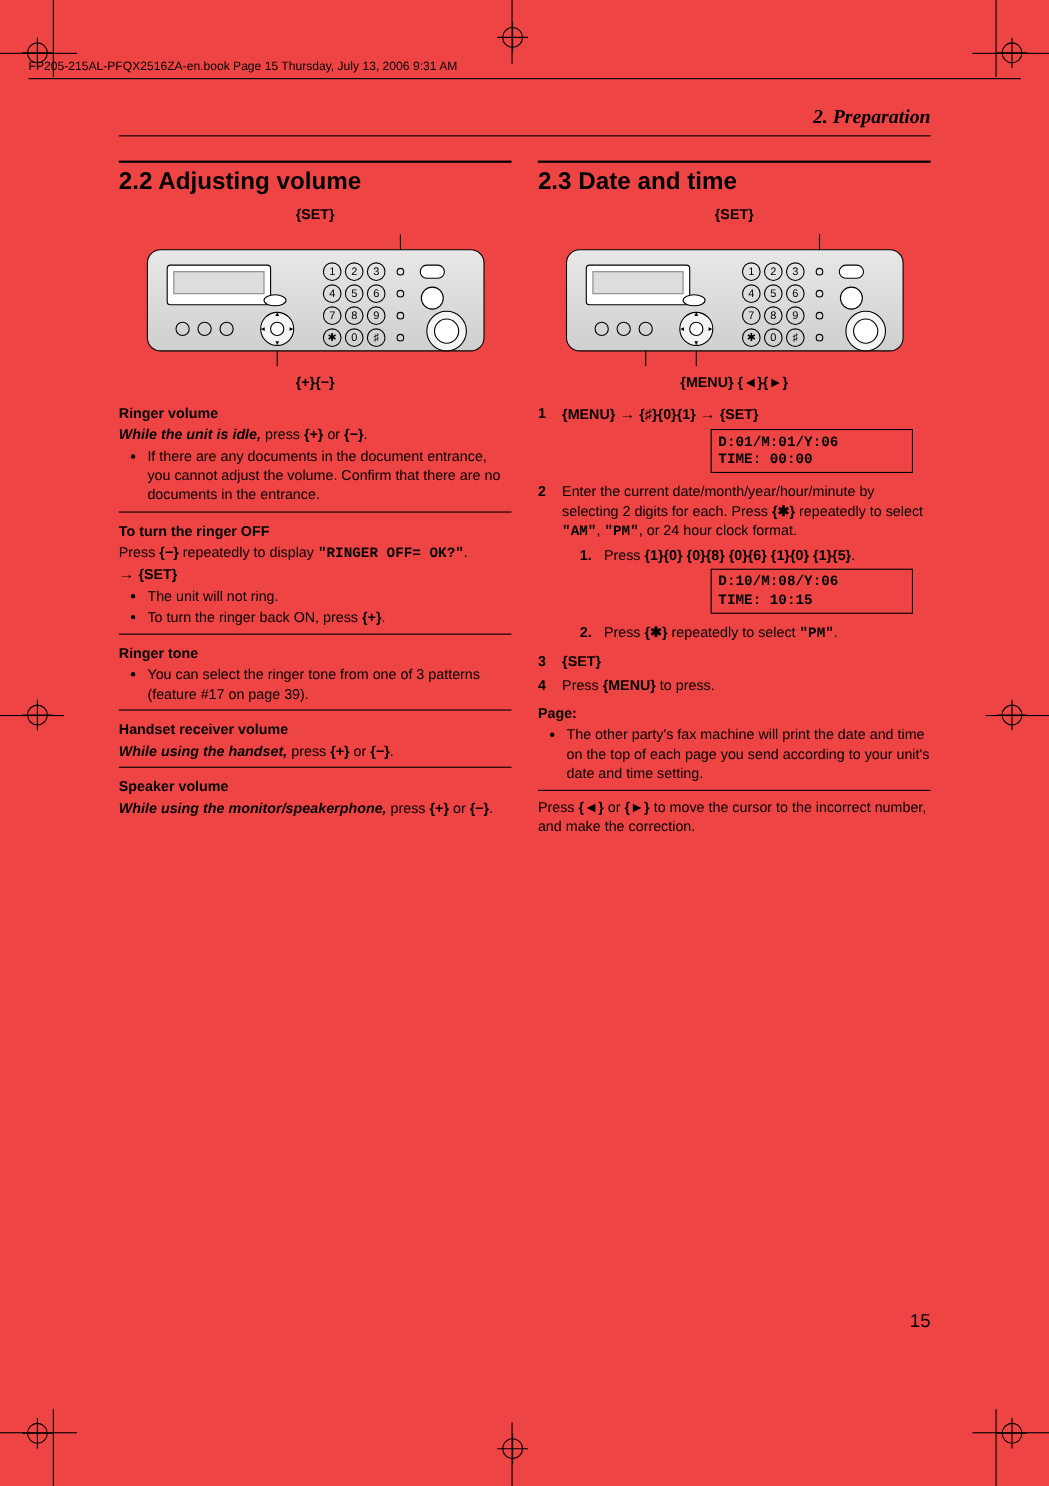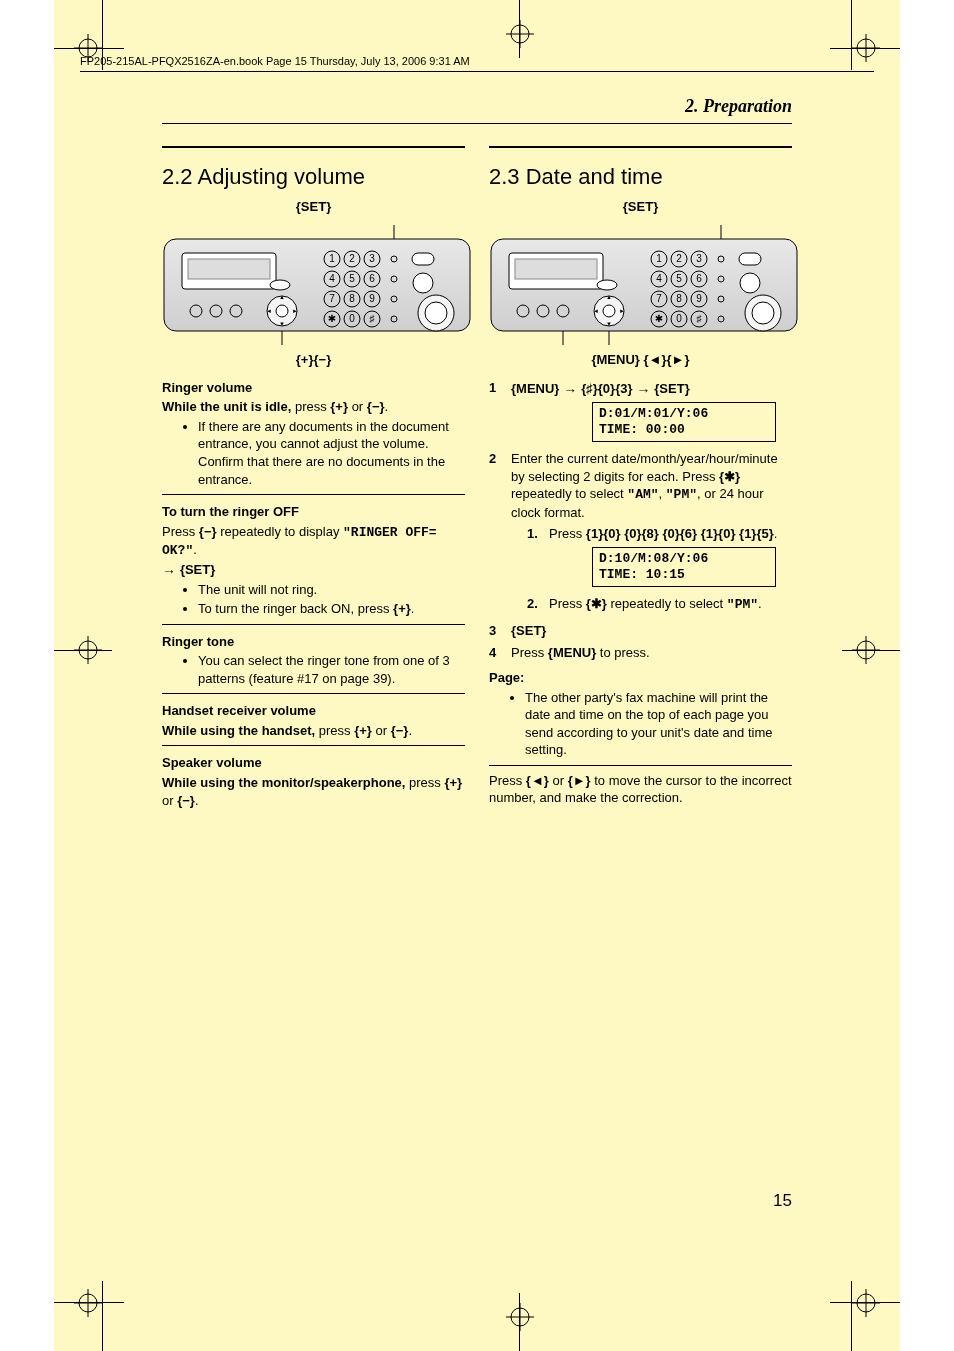--- a/index.html
+++ b/index.html
@@ -1,47 +1,47 @@
 <!DOCTYPE html>
 <html><head>
 <meta charset="utf-8">
 <style>
   html,body { margin:0; padding:0; background:#fff; font-family:Arial,Helvetica,sans-serif; color:#000; }
-  .page   { position:relative; width:846px; height:1351px; margin:0 auto; background:#fef9c3; overflow:hidden; }
+  .page   { position:relative; width:954px; height:1351px; margin:0 auto; background:#ef4444; overflow:hidden; }
 
   
   .reg    { position:absolute; width:28px; height:28px; }
   .reg svg{ width:100%; height:100%; display:block; }
   .cropH  { position:absolute; height:1px; background:#000; }
   .cropV  { position:absolute; width:1px;  background:#000; }
 
   .header-line { position:absolute; left:26px; top:55px; right:26px; font-size:11px; }
   .header-line .rule { border-top:1px solid #000; margin-top:4px; }
 
   .chapter-head { position:absolute; left:108px; right:108px; top:96px; }
   .chapter-head .title { text-align:right; font-style:italic; font-weight:bold; font-size:18px; font-family:"Times New Roman",serif; }
   .chapter-head .rule  { border-top:1px solid #000; margin-top:6px; }
 
   .cols   { position:absolute; left:108px; right:108px; top:146px; bottom:160px;
             column-count:2; column-gap:24px; column-fill:auto; font-size:13px; line-height:1.35; }
 
-  h2.sec  { font-weight:normal; font-size:22px; margin:0 0 6px 0; border-top:2px solid #000; padding-top:14px; }
+  h2.sec  { font-weight:bold; font-size:22px; margin:0 0 6px 0; border-top:2px solid #000; padding-top:2px; }
 
   .device { width:310px; margin:8px auto 6px auto; display:block; }
 
   .caption-center{ text-align:center; font-weight:bold; margin:2px 0 10px 0; }
 
   .sub    { font-weight:bold; margin:8px 0 2px 0; }
   .hr     { border-top:1px solid #000; margin:6px 0; }
-  .bt     { font-weight:bold; }
+  .bt     { font-weight:bold;font-style:italic; }
   .key    { font-weight:bold; }
   .mono   { font-family:"Courier New",monospace; font-weight:bold; }
   .arrow  { font-size:14px; }
 
-  ul.bul  { margin:2px 0 6px 36px; padding:0; }
+  ul.bul  { margin:2px 0 6px 26px; padding:0; }
   ul.bul li { margin:0 0 2px 0; }
 
   ol.steps{ margin:2px 0 6px 0; padding:0; list-style:none; }
   ol.steps>li{ display:flex; margin:4px 0; }
   ol.steps>li>.n{ font-weight:bold; width:22px; flex:0 0 22px; }
   ol.steps>li>.b{ flex:1 1 auto; }
   ol.sub1 { margin:4px 0 4px 16px; padding:0; list-style:none; }
   ol.sub1>li{ display:flex; margin:4px 0; }
   ol.sub1>li>.n{ font-weight:bold; width:22px; flex:0 0 22px; }
   ol.sub1>li>.b{ flex:1 1 auto; }
@@ -319,21 +319,21 @@
 
     <div class="caption-center">
       <span class="key">{MENU}</span><span>   </span><span class="key">{◄}{►}</span>
     </div>
 
     <ol class="steps">
 
       <li>
         <span class="n">1</span>
         <div class="b">
-          <span class="key">{MENU}</span><span class="arrow"> → </span><span class="key">{♯}{0}{3}</span><span class="arrow"> → </span><span class="key">{SET}</span>
+          <span class="key">{MENU}</span><span class="arrow"> → </span><span class="key">{♯}{0}{1}</span><span class="arrow"> → </span><span class="key">{SET}</span>
           <div class="lcd">
             <div>D:01/M:01/Y:06</div>
             <div>TIME: 00:00</div>
           </div>
         </div>
       </li>
 
       <li>
         <span class="n">2</span>
         <div class="b">

